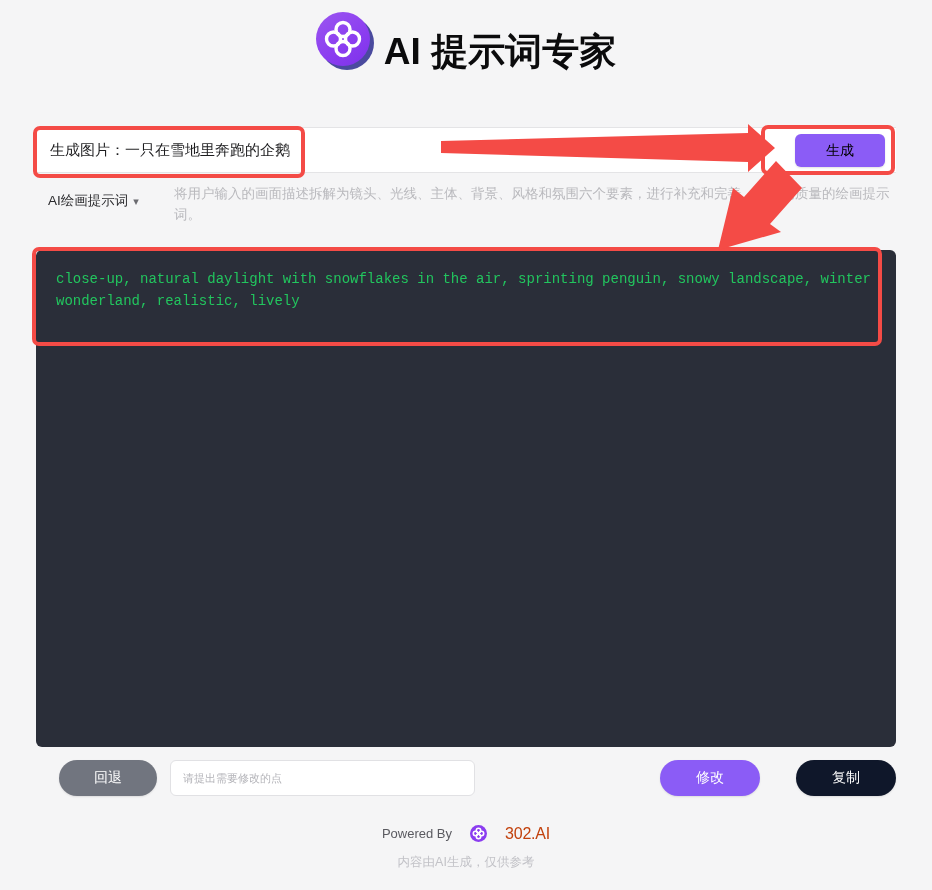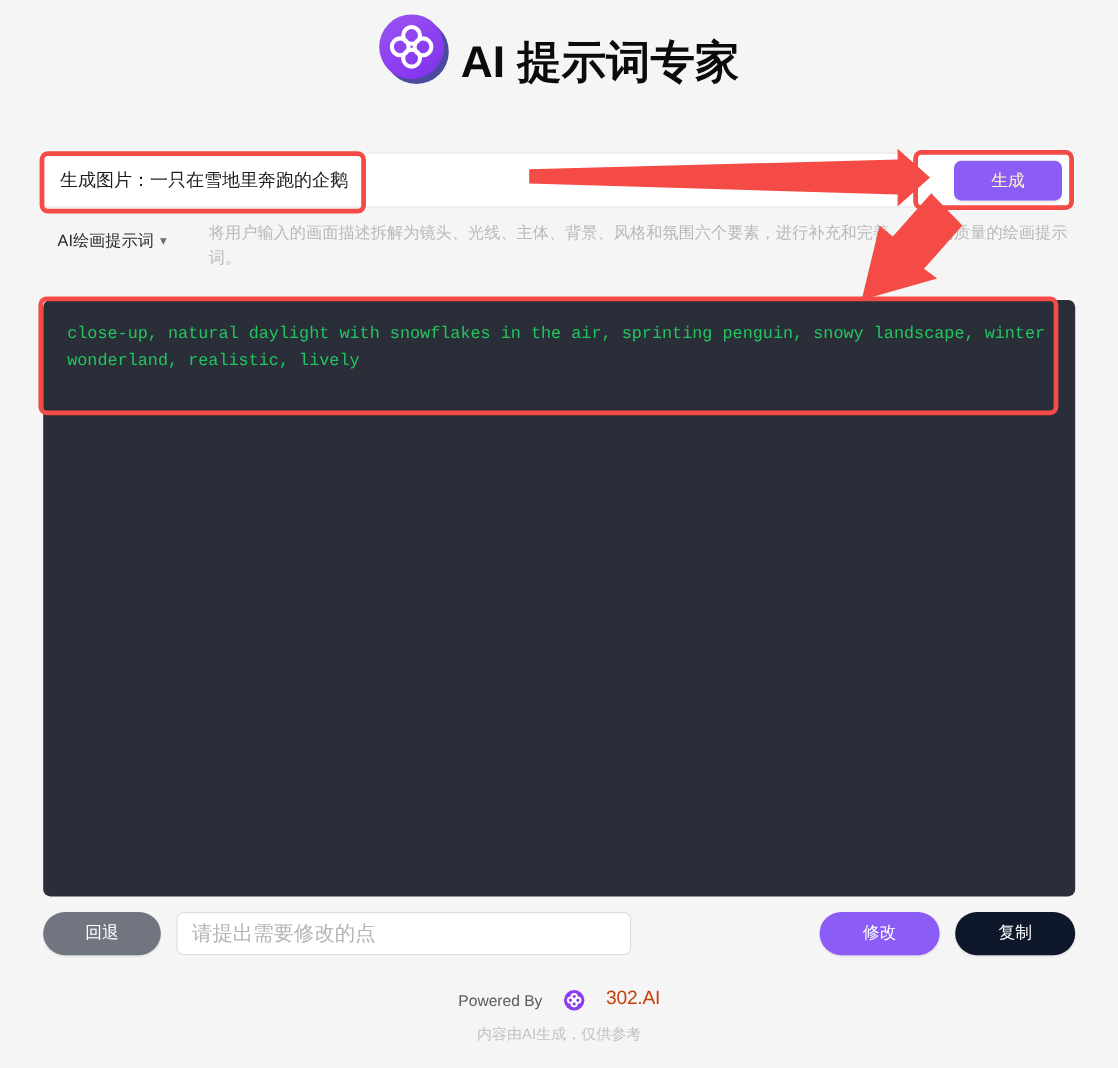--- a/index.html
+++ b/index.html
@@ -85,21 +85,21 @@
     padding: 0 14px;
     box-sizing: border-box;
   }
   .generate-btn {
     position: absolute;
     right: 11px;
     top: 6px;
     width: 90px;
     height: 33px;
     background: #8b5cf6;
-    color: #fef9c3;
+    color: #000000;
     border: none;
     border-radius: 6px;
     font-family: Liberation Mono, monospace;
     font-size: 14px;
     cursor: pointer;
     box-shadow: 0 1px 2px rgba(0,0,0,0.12);
   }
 
   
   .meta-row {
@@ -175,34 +175,35 @@
   .btn {
     border: none;
     border-radius: 18px;
     height: 36px;
     font-family: Liberation Serif, serif;
     font-size: 14px;
     color: #ffffff;
     cursor: pointer;
     box-shadow: 0 1px 2px rgba(0,0,0,0.10);
     flex: 0 0 auto;
+    margin-left: 23px;
   }
   .btn-back   { width: 98px; background: #71757f; }
   .btn-modify { width: 100px; background: #8b5cf6; }
   .btn-copy   { width: 100px; background: #0f172a; }
   .btn-test   { width: 100px; background: #3b82f6; }
   .revise-input {
     flex: 1 1 auto;
     height: 36px;
     border: 1px solid #e1e1e4;
     border-radius: 6px;
     background: #ffffff;
     outline: none;
     font-family: "Liberation Sans", sans-serif;
-    font-size: 17px;
+    font-size: 11px;
     color: #1d1d1f;
     padding: 0 12px;
     box-sizing: border-box;
     max-width: 380px;
   }
   .revise-input::placeholder { color: #b4b4b9; }
   .spacer { flex: 1 1 auto; }
 
   
   .footer {

